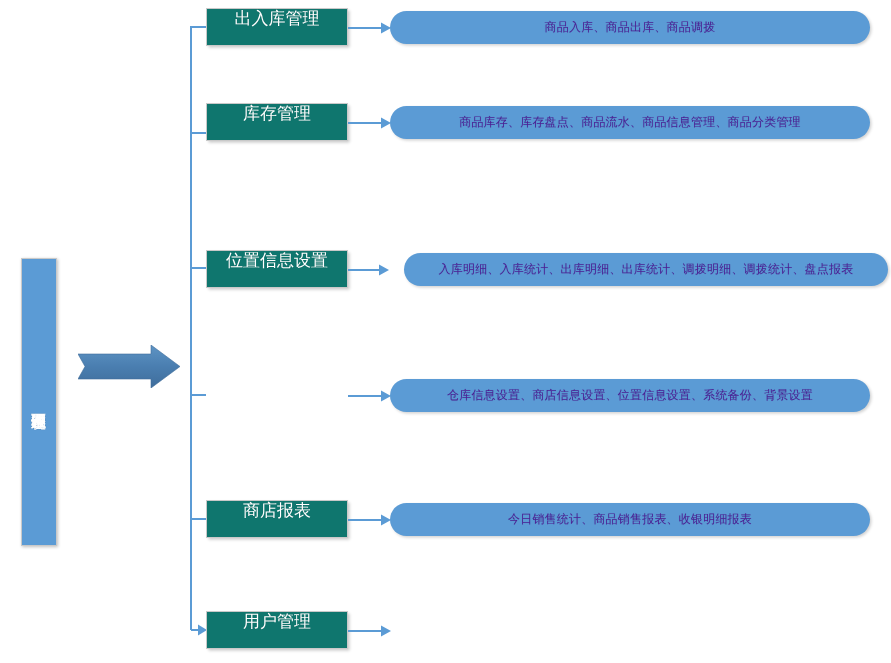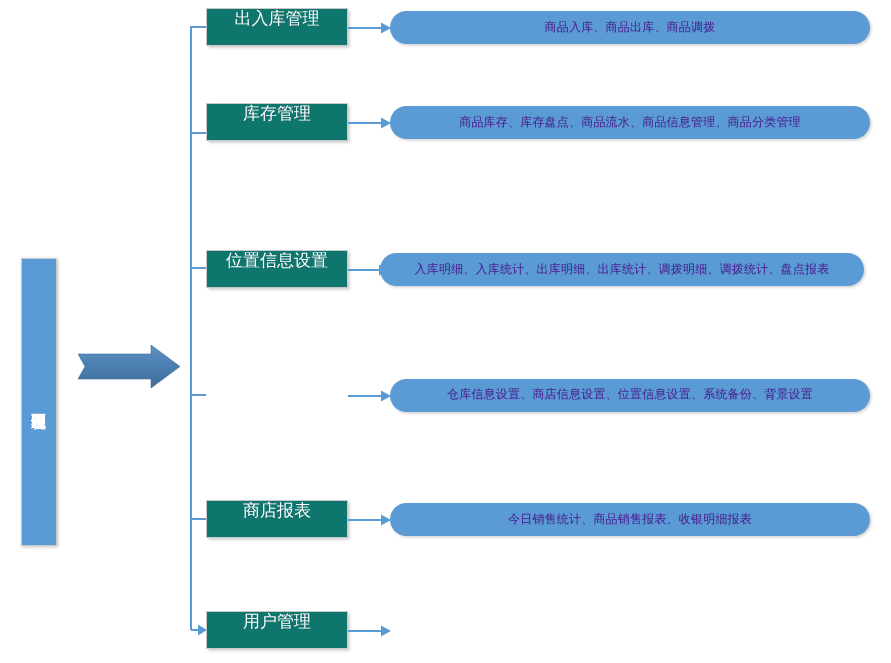--- a/index.html
+++ b/index.html
@@ -186,31 +186,31 @@
   </div>
 
   <div class="row" style="top:250px;">
     <div class="module-box">
       <span class="module-box-label">位置信息设置</span>
     </div>
     <svg class="row-arrow" style="left:348px; width:42px;" viewBox="0 0 42 18" xmlns="http://www.w3.org/2000/svg">
       <line x1="0" y1="9" x2="33" y2="9" stroke="#5B9BD5" stroke-width="2"></line>
       <polygon points="31,3.5 41,9 31,14.5" fill="#5B9BD5"></polygon>
     </svg>
-    <div class="detail-pill" style="left:380px; width:484px;">
+    <div class="detail-pill" style="left:404px; width:484px;">
       <span class="detail-pill-label">入库明细、入库统计、出库明细、出库统计、调拨明细、调拨统计、盘点报表</span>
     </div>
   </div>
 
   <div class="row" style="top:376px;">
     <svg class="row-arrow" style="left:348px; width:44px;" viewBox="0 0 44 18" xmlns="http://www.w3.org/2000/svg">
       <line x1="0" y1="9" x2="35" y2="9" stroke="#5B9BD5" stroke-width="2"></line>
       <polygon points="33,3.5 43,9 33,14.5" fill="#5B9BD5"></polygon>
     </svg>
-    <div class="detail-pill" style="left:390px; width:480px;font-family:Liberation Mono, monospace;">
+    <div class="detail-pill" style="left:390px; width:480px;">
       <span class="detail-pill-label">仓库信息设置、商店信息设置、位置信息设置、系统备份、背景设置</span>
     </div>
   </div>
 
   <div class="row" style="top:500px;padding-left:44px;">
     <div class="module-box">
       <span class="module-box-label">商店报表</span>
     </div>
     <svg class="row-arrow" style="left:348px; width:44px;" viewBox="0 0 44 18" xmlns="http://www.w3.org/2000/svg">
       <line x1="0" y1="9" x2="35" y2="9" stroke="#5B9BD5" stroke-width="2"></line>

